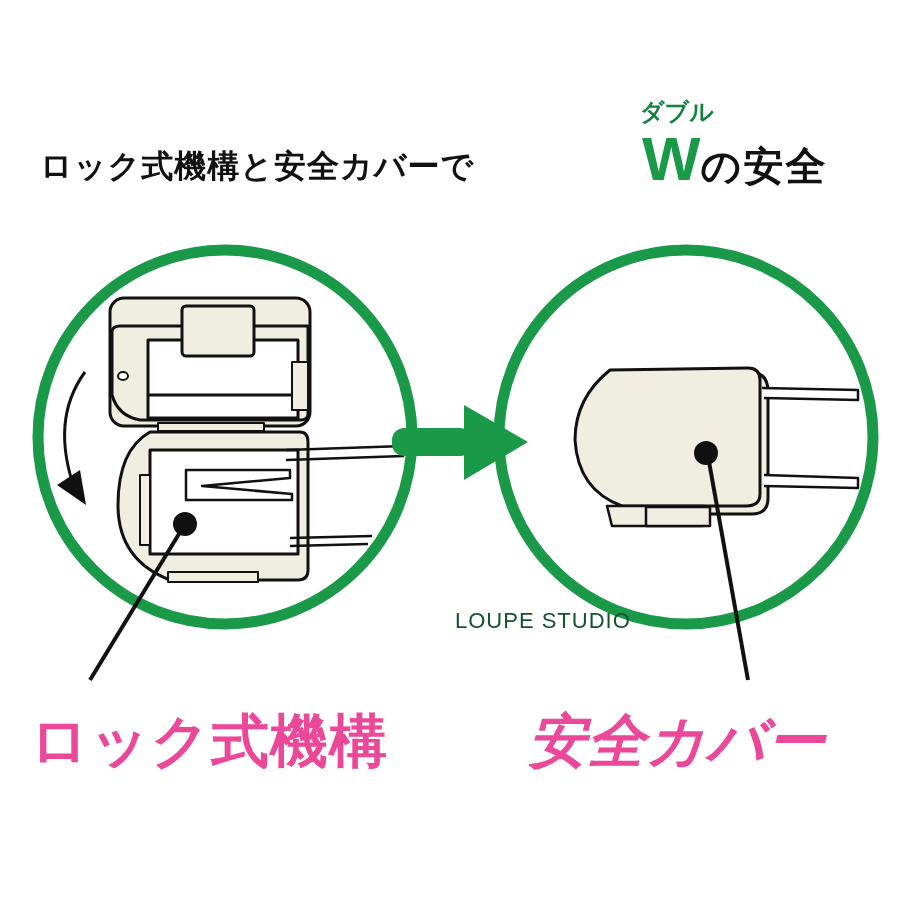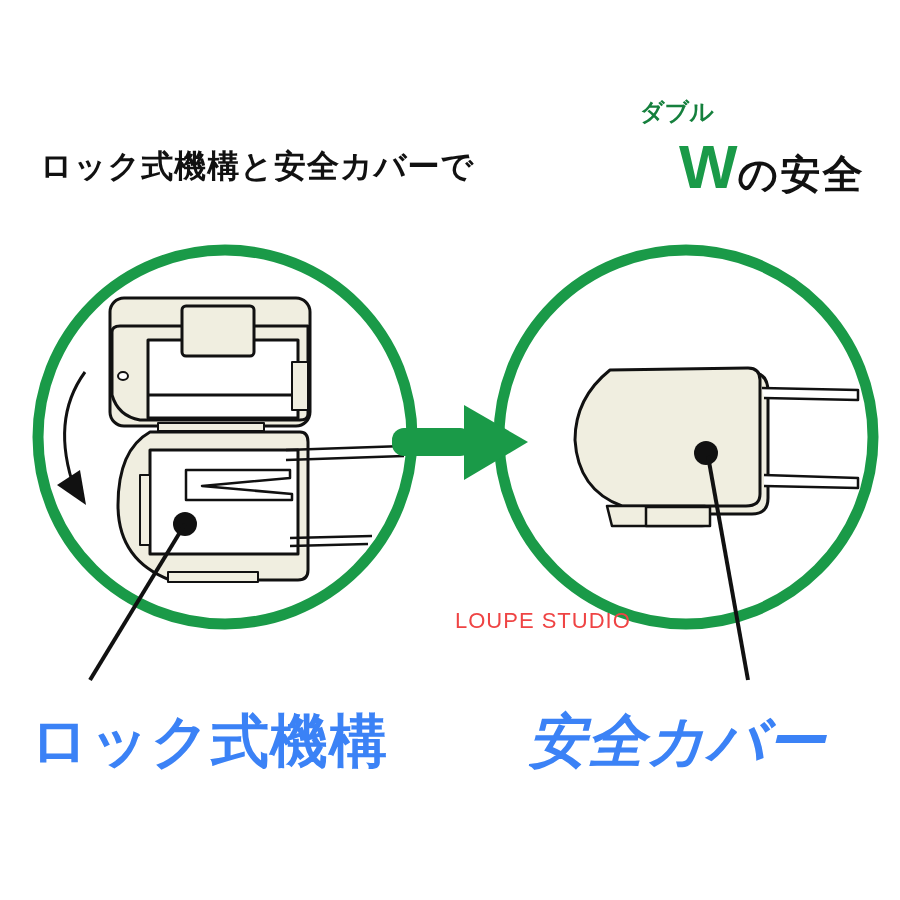--- a/index.html
+++ b/index.html
@@ -1,30 +1,30 @@
 <!DOCTYPE html>
 <html><head>
 <meta charset="utf-8">
 <style>
   html, body { margin:0; padding:0; background:#ffffff; }
   body { width:900px; height:900px; position:relative; overflow:hidden;
          font-family:"DejaVu Sans", sans-serif; }
   .headline { position:absolute; left:40px; top:150px; font-size:32px; font-weight:bold;
               color:#111; letter-spacing:1px; white-space:nowrap; line-height:1; }
   .ruby { position:absolute; left:640px; top:96px; font-size:24px; font-weight:bold; color:#15803d; }
-  .w-block { position:absolute; left:642px; top:136px; white-space:nowrap; line-height:1;margin-left:37px; }
+  .w-block { position:absolute; left:642px; top:128px; white-space:nowrap; line-height:1; }
   .w-letter { font-family:"Liberation Sans", sans-serif; font-weight:bold; font-size:62px;
               color:#1a9a48; vertical-align:baseline; }
   .w-rest { font-size:40px; font-weight:bold; color:#111; letter-spacing:2px; }
   svg.art { position:absolute; left:0; top:0; }
-  .label { position:absolute; font-size:58px; font-weight:bold; color:#3b82f6; white-space:nowrap;
+  .label { position:absolute; font-size:58px; font-weight:bold; color:#ec4899; white-space:nowrap;
            line-height:1; letter-spacing:1px; }
   .label-left { left:30px; top:712px; }
   .label-right { left:528px; top:712px;font-style:italic; }
-  .watermark { position:absolute; left:455px; top:608px; font-size:22px; color:#ef4444;
+  .watermark { position:absolute; left:455px; top:608px; font-size:22px; color:#14532d;
                font-family:"Liberation Sans", sans-serif; letter-spacing:1px; }
 </style>
 </head>
 <body>
 
 <div class="headline">ロック式機構と安全カバーで</div>
 <div class="ruby">ダブル</div>
 <div class="w-block">
   <span class="w-letter">W</span><span class="w-rest">の安全</span>
 </div>

